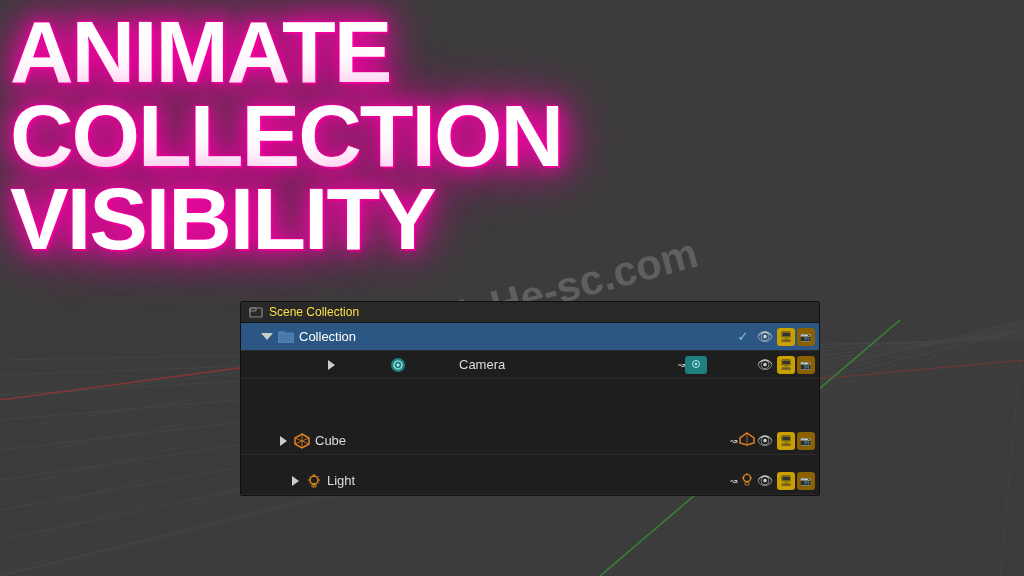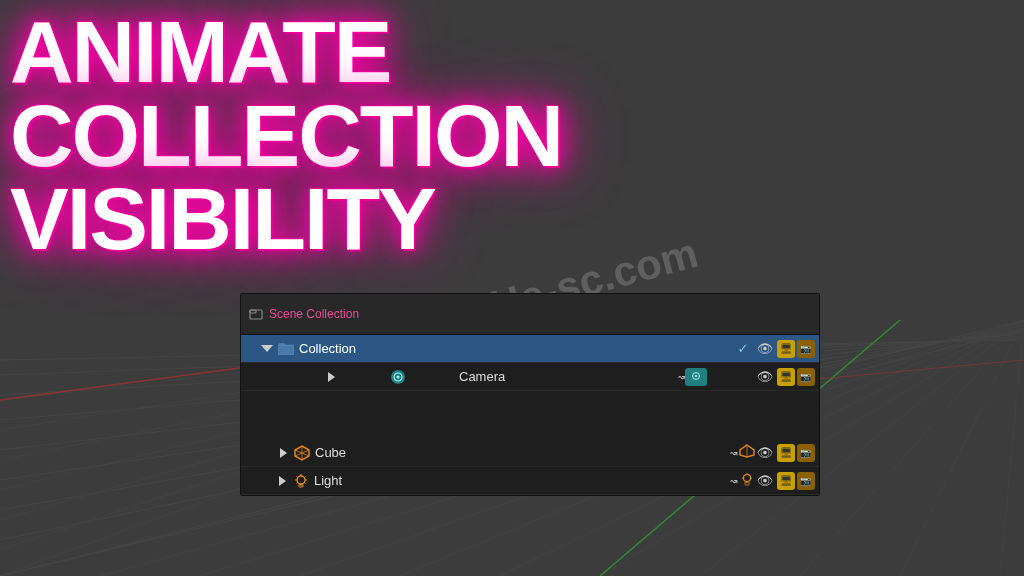--- a/index.html
+++ b/index.html
@@ -182,26 +182,26 @@
       color: #ddd;
       font-size: 10px;
       border-radius: 3px;
       width: 18px;
       height: 18px;
     }
 
     
     .scene-collection-row {
       background: #282828;
-      color: #ec4899;
+      color: #fde047;
       font-size: 12px;
       display: flex;
       align-items: center;
       gap: 6px;
-      padding: 13px 8px;
+      padding: 3px 8px;
       border-bottom: 1px solid #111;
     }
 
     
     .anim-group {
       display: inline-flex;
       align-items: center;
       gap: 1px;
       margin-left: 4px;
     }
@@ -387,21 +387,21 @@
       </div>
       <div class="action-icon col-monitor">
         <span style="font-size:10px;">🖥</span>
       </div>
       <div class="action-icon col-camera">
         <span style="font-size:9px;">📷</span>
       </div>
     </div>
   </div>
 
-  <div class="outliner-row" style="padding-left:3px;">
+  <div class="outliner-row" style="padding-left:16px;margin-top:12px;">
     <div class="row-indent-2"></div>
     <div class="triangle-btn">
       <div class="triangle-right"></div>
     </div>
     <div class="row-icon">
       <svg width="16" height="16" viewBox="0 0 16 16">
         <circle cx="8" cy="7" r="4" fill="none" stroke="#e09020" stroke-width="1.3"></circle>
         <line x1="8" y1="1" x2="8" y2="3" stroke="#e09020" stroke-width="1.2"></line>
         <line x1="8" y1="11" x2="8" y2="13" stroke="#e09020" stroke-width="1.2"></line>
         <line x1="2" y1="7" x2="4" y2="7" stroke="#e09020" stroke-width="1.2"></line>

